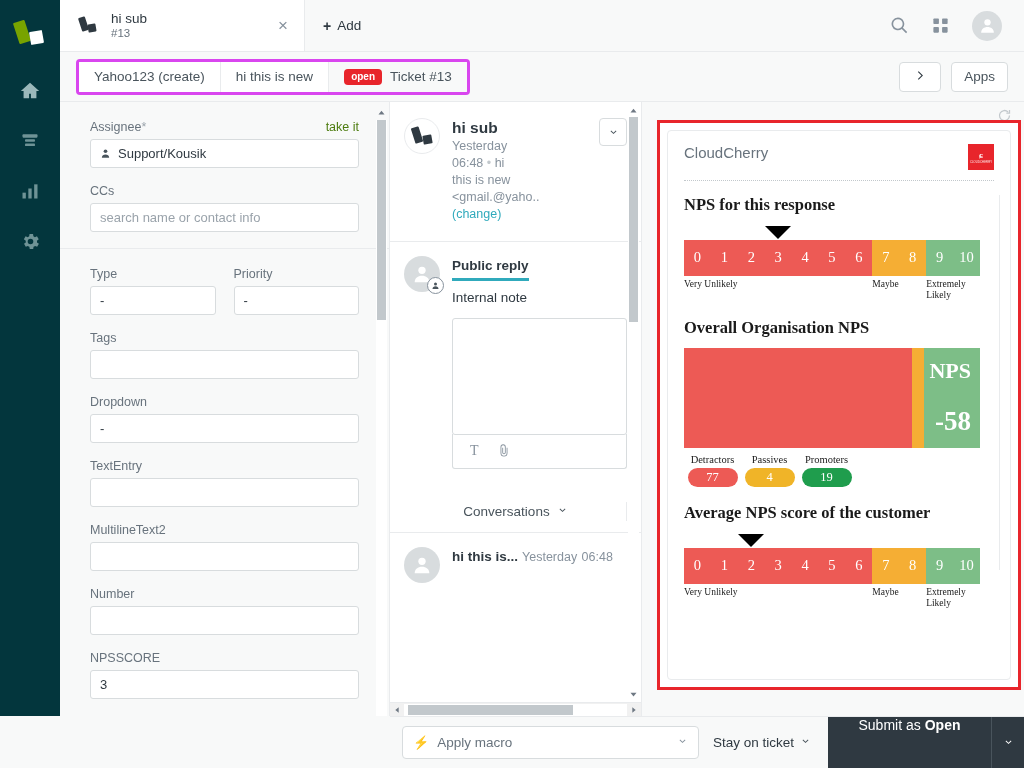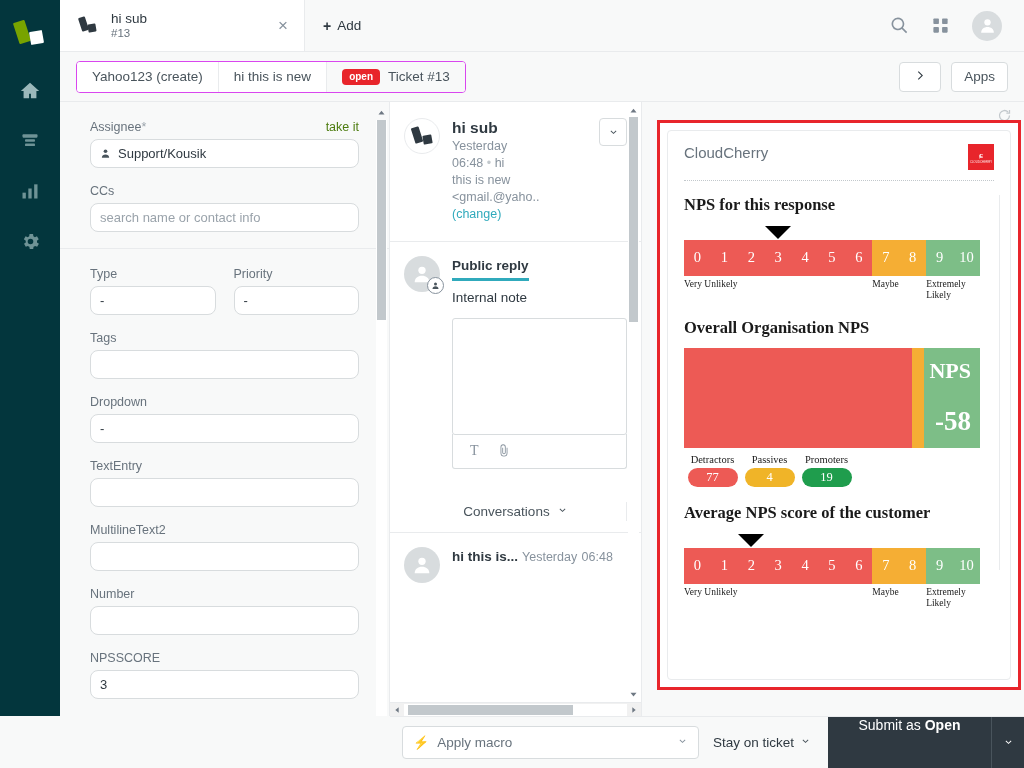--- a/index.html
+++ b/index.html
@@ -77,21 +77,21 @@
     display: flex; align-items: center; justify-content: center; cursor: pointer;
   }
   .avatar-circle svg { fill: #fff; }
 
   
   .crumbbar {
     position: absolute; left: 60px; top: 52px; right: 0; height: 50px;
     background: #F8F9F9; border-bottom: 1px solid #E9EBED;
     display: flex; align-items: center; padding: 0 16px;
   }
-  .crumbs { display: flex; border: 1px solid #d946ef; border-radius: 4px; overflow: hidden; background:#fff; }
+  .crumbs { display: flex; border: 3px solid #d946ef; border-radius: 4px; overflow: hidden; background:#fff; }
   .crumb {
     padding: 7px 15px; font-size: 13.5px; color: #49545C; background: #fff;
     border-right: 1px solid #E9EBED; cursor: pointer; white-space: nowrap;
   }
   .crumb:last-child { border-right: none; background: #F8F9F9; display: flex; align-items: center; gap: 8px; }
   .status-pill {
     background: #E8252B; color: #fff; font-size: 10px; font-weight: 700;
     border-radius: 4px; padding: 3px 7px; line-height: 1;
   }
   .crumb-spacer { flex: 1; }
@@ -109,21 +109,21 @@
   }
   .props-inner { padding: 18px 30px 0 30px; }
   .fgroup { margin-bottom: 16px; }
   .flabel {
     font-size: 12.5px; color: #68737D; margin-bottom: 5px;
     display: flex; justify-content: space-between; align-items: baseline;
   }
   .flabel .req { color: #9AA3AB; }
   .takeit { color: #4d7c0f; font-size: 12.5px; cursor: pointer; }
   .finput {
-    height: 29px; border: 1px solid #D8DCDE; background: #fff; border-radius: 8px;
+    height: 29px; border: 1px solid #D8DCDE; background: #fff; border-radius: 3px;
     font-size: 13px; color: #2F3941; display: flex; align-items: center; padding: 0 9px;
     width: 100%; cursor: text;
   }
   .finput.ph { color: #9AA3AB; }
   .finput .usericon { margin-right: 7px; display: flex; }
   .finput .usericon svg { fill: #49545C; }
   .props-sep { border-top: 1px solid #E9EBED; margin: 10px -30px 18px -30px; }
   .two-col { display: flex; gap: 18px; }
   .two-col .fgroup { flex: 1; margin-bottom: 16px; }
   .props-scrollbar {

